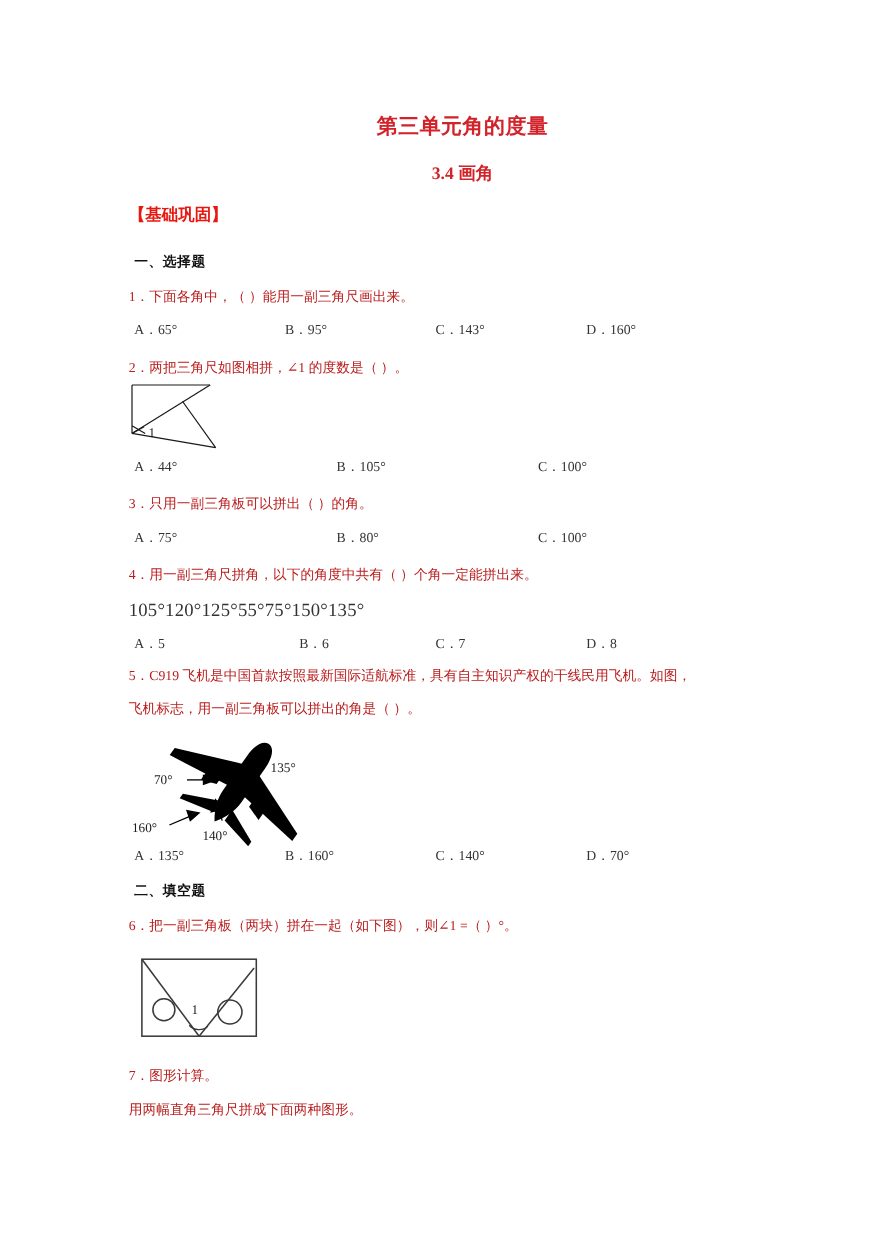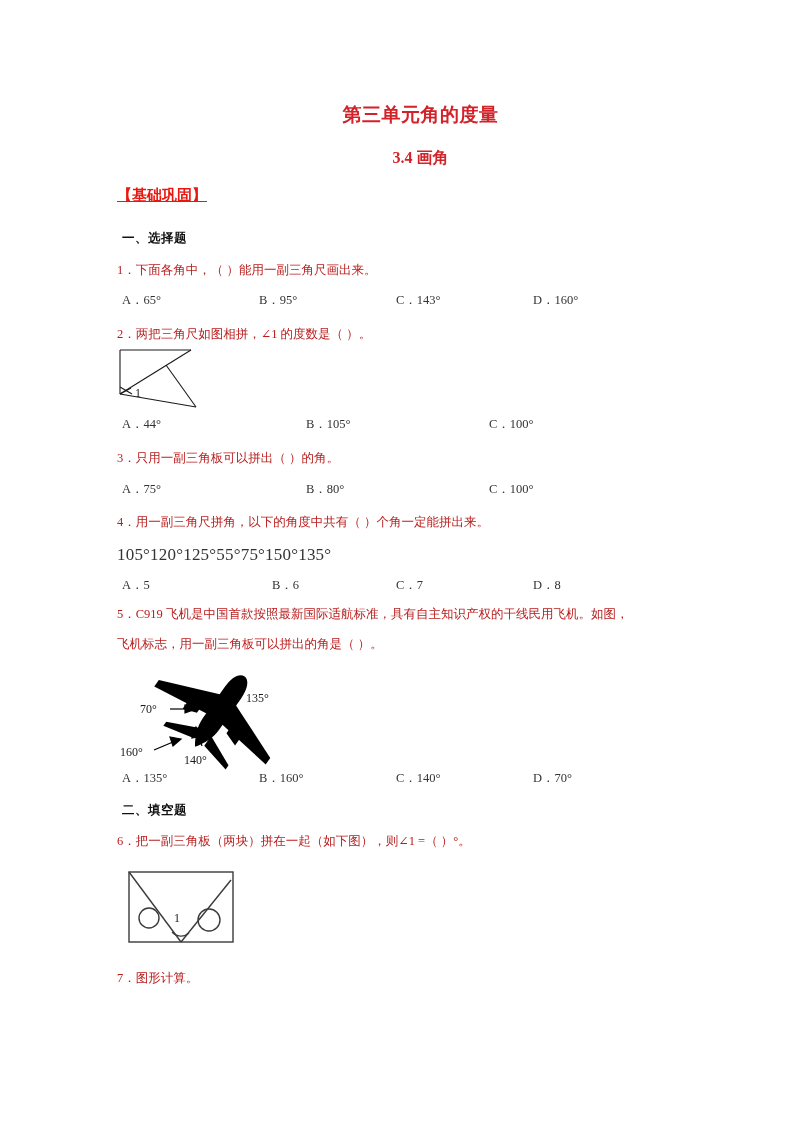--- a/index.html
+++ b/index.html
@@ -45,21 +45,20 @@
     font-family: "Liberation Serif", "DejaVu Serif", serif;
   }
   .section-red {
     position: absolute;
     left: 117px;
     top: 186px;
     color: #e8170f;
     font-weight: bold;
     font-size: 15px;
     font-family: "DejaVu Sans", "Liberation Sans", sans-serif;
-    text-decoration: underline;
   }
   .section-head {
     position: absolute;
     left: 122px;
     font-weight: bold;
     font-size: 12.5px;
     color: #111;
     font-family: "DejaVu Sans", "Liberation Sans", sans-serif;
     letter-spacing: 0.5px;
   }
@@ -234,14 +233,15 @@
         <circle cx="22" cy="48" r="10"></circle>
         <circle cx="82" cy="50" r="11"></circle>
 
         <path d="M45,62 A12,12 0 0 0 62,63" stroke-width="1.2"></path>
       </g>
       <text class="ang-label" x="47" y="52">1</text>
     </svg>
   </div>
 
   <div class="qline cn" style="top:970px;">7．图形计算。</div>
+  <div class="qline cn" style="top:1001px;">用两幅直角三角尺拼成下面两种图形。</div>
 
 </div>
 
 </body></html>

